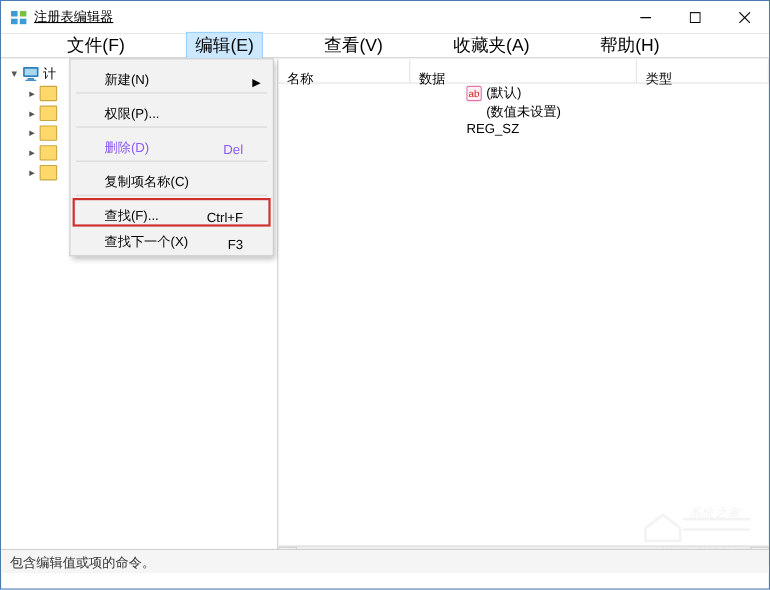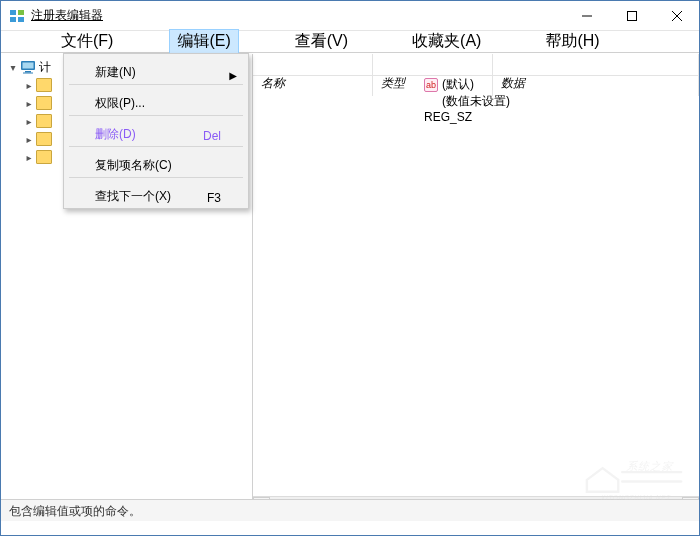--- a/index.html
+++ b/index.html
@@ -17,21 +17,21 @@
   .workspace { position: absolute; top: 53px; bottom: 22px; left: 0; right: 0; display: flex; }
   .tree { width: 252px; border-right: 1px solid #d0d0d0; padding: 4px 0 0 6px; background: #fff; position: relative; }
   .tree-item { display: flex; align-items: center; height: 18px; font-size: 12px; }
   .tree-item .expander { width: 12px; text-align: center; font-size: 10px; color: #555; }
   .tree-item .ticon { width: 16px; height: 16px; margin: 0 3px 0 1px; display: inline-flex; align-items: center; justify-content: center; }
   .tree-item .ticon.computer svg { width: 16px; height: 16px; fill: #1e90d6; }
   .tree-item .ticon.folder { width: 16px; height: 14px; background: #ffd86b; border: 1px solid #caa63e; border-radius: 1px; }
   .tree-children { margin-left: 16px; }
   .listpane { flex: 1; display: flex; flex-direction: column; }
   .listhdr { display: flex; height: 22px; border-bottom: 1px solid #e3e3e3; }
-  .listhdr .col { padding: 21px 8px; border-right: 1px solid #e3e3e3; font-size: 12px; font-style: italic; }
+  .listhdr .col { padding: 9px 8px; border-right: 1px solid #e3e3e3; font-size: 12px; }
   .listhdr .col.name { width: 120px; }
   .listhdr .col.type { width: 120px; }
   .listhdr .col.data { flex: 1; }
   .listrow { display: flex; height: 20px; align-items: center; flex-direction: column; }
   .listrow .cell { padding: 0 8px; font-size: 12px; }
   .listrow .cell.name { width: 120px; display: flex; align-items: center; gap: 4px; }
   .listrow .cell.type { width: 120px; }
   .listrow .cell.data { flex: 1; }
   .value-icon { width: 14px; height: 14px; display: inline-flex; align-items: center; justify-content: center; font-size: 9px; color: #d02222; border: 1px solid #d7a; background: #ffeef5; border-radius: 2px; }
   .hscroll { height: 17px; border-top: 1px solid #dcdcdc; background: #f0f0f0; display: flex; align-items: center; }
@@ -103,20 +103,24 @@
   <div class="dd-sep"></div>
   <div class="dd-item disabled">
     <span>删除(D)</span>
     <span class="shortcut">Del</span>
   </div>
   <div class="dd-sep"></div>
   <div class="dd-item">
     <span>复制项名称(C)</span>
   </div>
   <div class="dd-sep"></div>
+  <div class="dd-item highlight">
+    <span>查找(F)...</span>
+    <span class="shortcut">Ctrl+F</span>
+  </div>
   <div class="dd-item">
     <span>查找下一个(X)</span>
     <span class="shortcut">F3</span>
   </div>
 </div>
 
 <div class="workspace">
 
   <div class="tree">
     <div class="tree-item">
@@ -151,22 +155,22 @@
       <div class="tree-item">
         <span class="expander">▸</span>
         <span class="ticon folder"></span>
       </div>
     </div>
   </div>
 
   <div class="listpane">
     <div class="listhdr">
       <div class="col name">名称</div>
+      <div class="col data">数据</div>
       <div class="col type">类型</div>
-      <div class="col data">数据</div>
     </div>
     <div class="listbody" style="flex:1;">
       <div class="listrow">
         <div class="cell name">
           <span class="value-icon">ab</span>
           <span>(默认)</span>
         </div>
         <div class="cell data">(数值未设置)</div>
         <div class="cell type">REG_SZ</div>
       </div>

